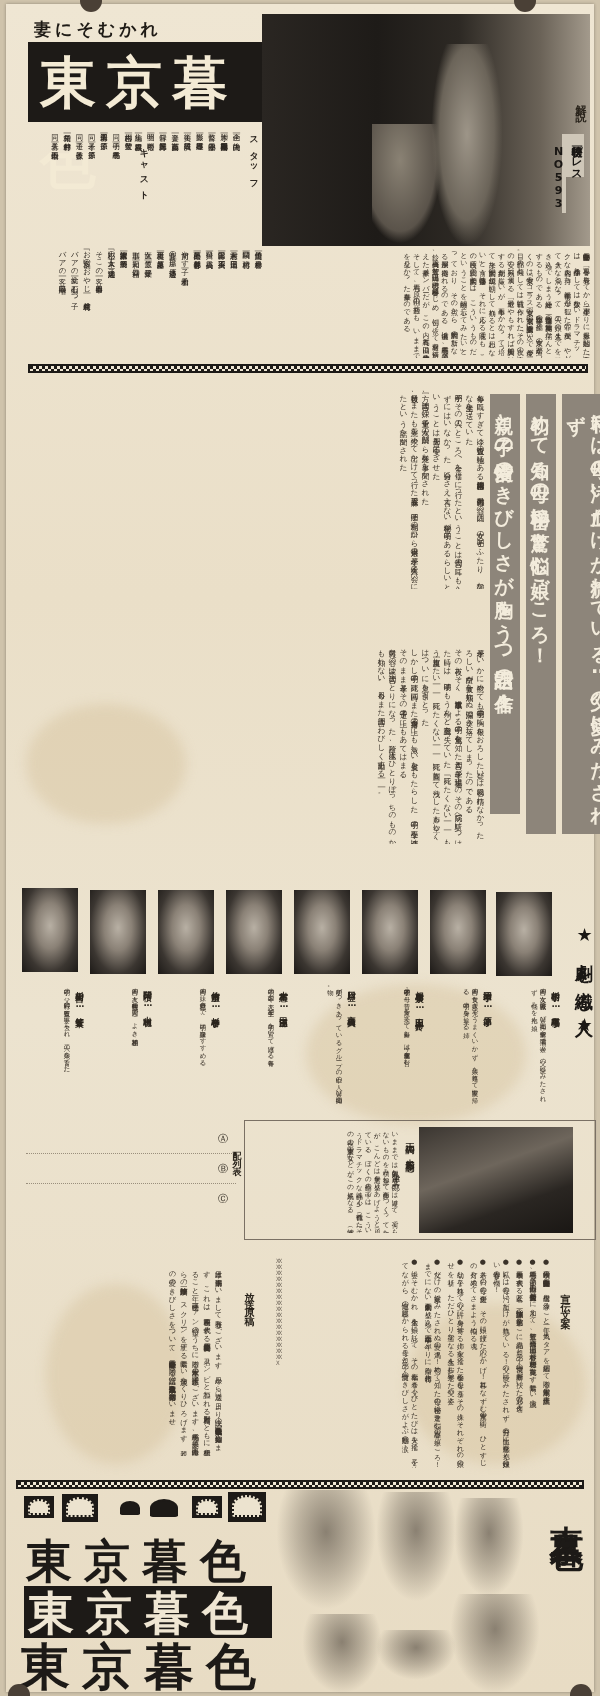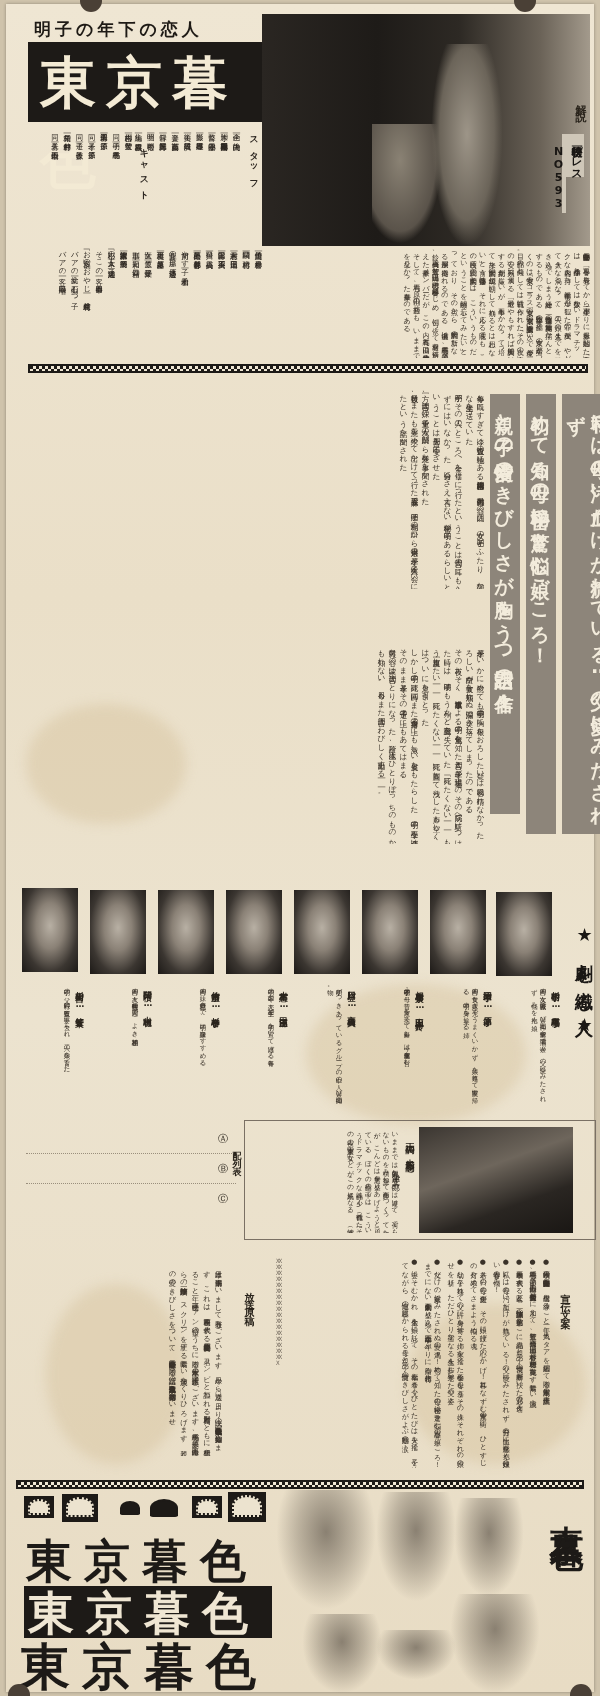--- a/index.html
+++ b/index.html
@@ -56,21 +56,21 @@
 </head>
 <body>
 
 <div class="paper">
 
   <div class="stain" style="left:20px;top:700px;width:160px;height:120px;"></div>
   <div class="stain" style="left:300px;top:980px;width:220px;height:140px;"></div>
   <div class="stain" style="left:400px;top:1300px;width:180px;height:160px;"></div>
   <div class="stain" style="left:40px;top:1280px;width:140px;height:180px;"></div>
 
-  <div class="abs director">明子の年下の恋人</div>
+  <div class="abs director">妻にそむかれ</div>
   <div class="abs title-bar">
     <span>東京暮色</span>
   </div>
 
   <div class="abs photo-top">
     <div class="abs fig1"></div>
     <div class="abs fig2"></div>
     <div class="abs press-no v" style="right:6px;top:120px;background:#cfc7b8;padding:3px 2px;">
       <span>松竹映画プレス</span>
     </div>

